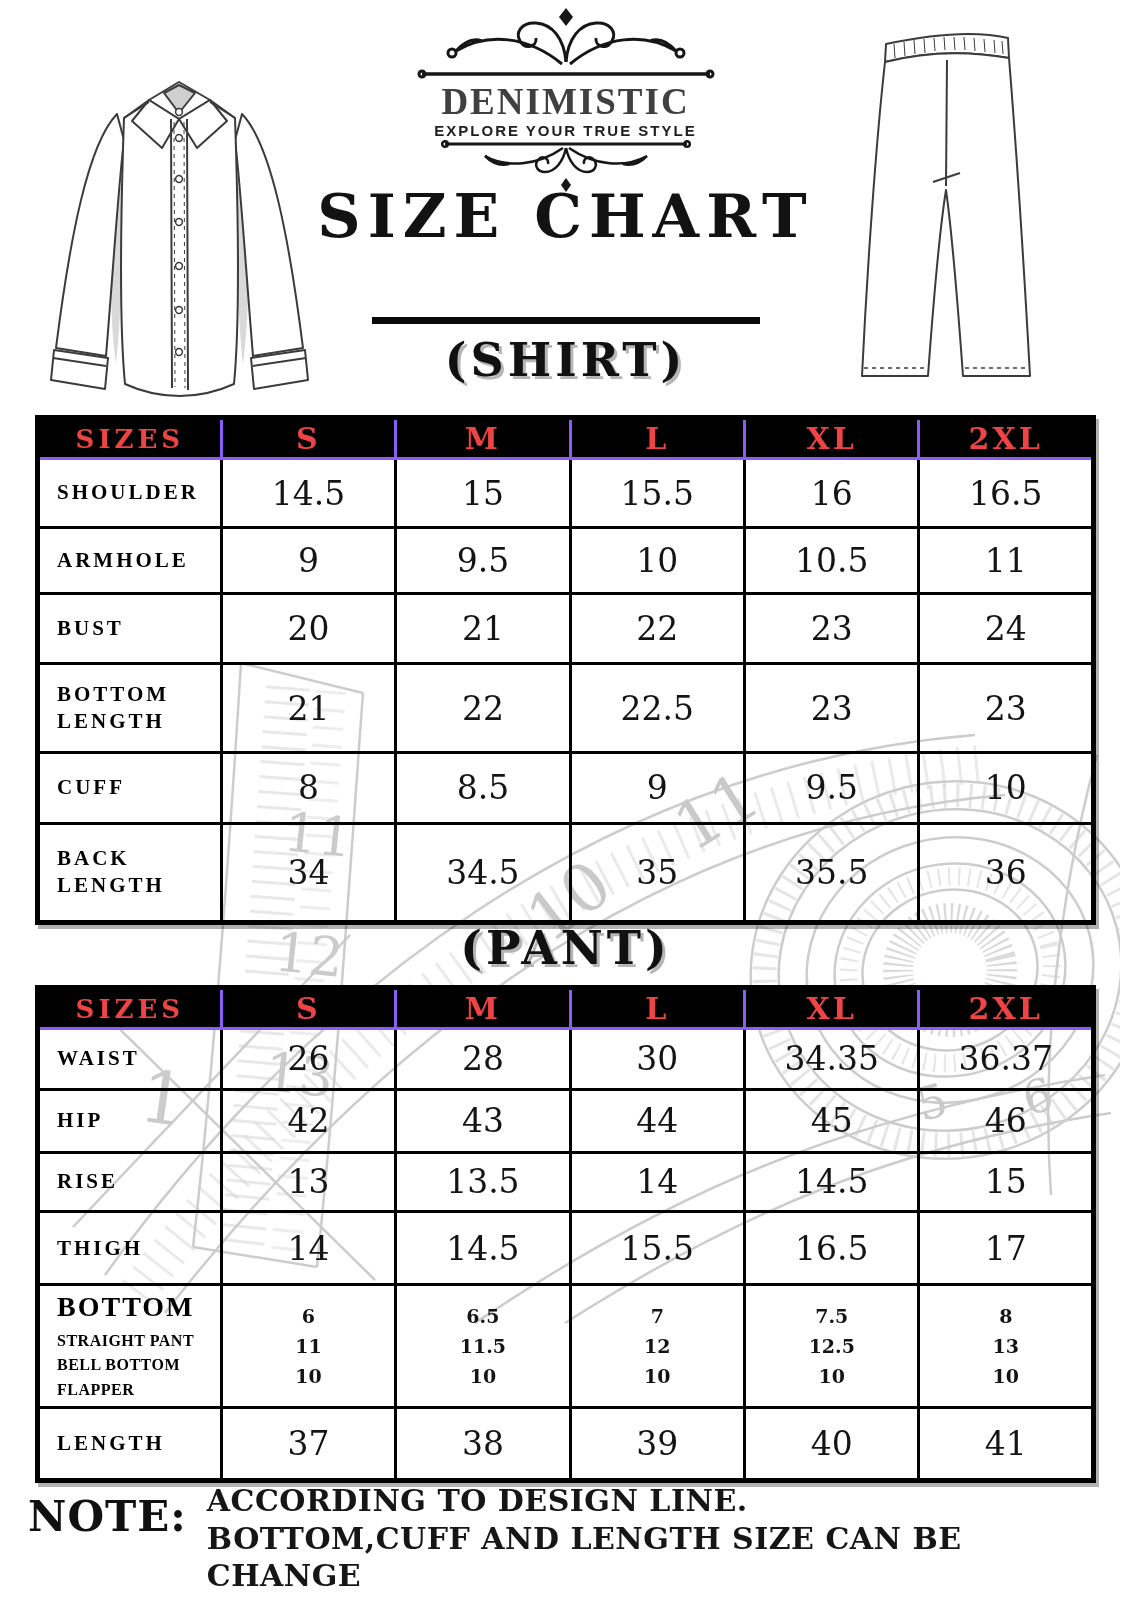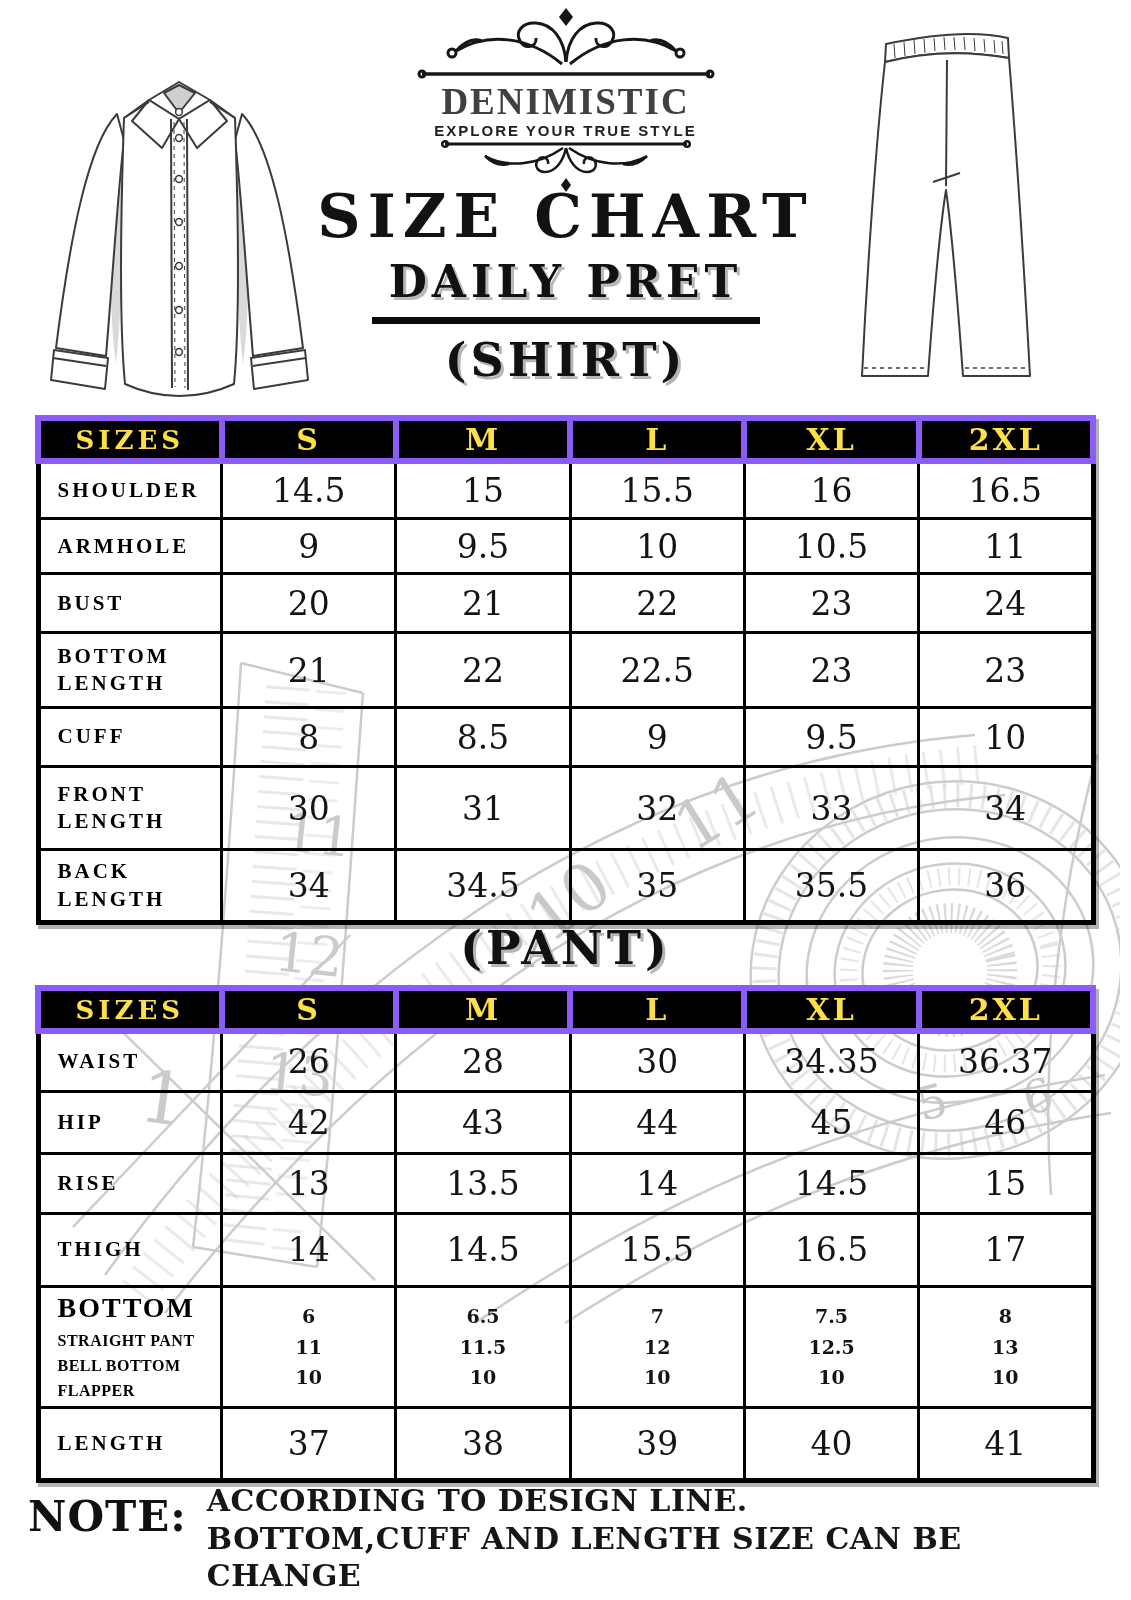--- a/index.html
+++ b/index.html
@@ -34,21 +34,21 @@
   .shirt-heading{top:333px;}
   .pant-heading{top:921px;}
 
   
   .size-table{position:absolute;left:35px;width:1061px;border-collapse:collapse;table-layout:fixed;
               border:5px solid #000;box-shadow:3px 4px 0 rgba(0,0,0,.3);z-index:2;background:transparent;}
   .shirt-table{top:415px;height:510px;}
   .pant-table{top:985px;height:498px;}
   .size-table col.c-label{width:17.4%;}
   .size-table col.c-size{width:16.52%;}
-  .size-table th{background:#000;color:#fde047;border:6px solid #8b5cf6;
+  .size-table th{background:#000;color:#ef4444;border:3px solid #8b5cf6;
               font-family:"DejaVu Serif",serif;font-weight:700;font-size:30px;letter-spacing:3px;}
   .size-table th:first-child{font-size:26px;letter-spacing:4px;}
   .size-table thead tr{height:41px;}
   .size-table td{border:3px solid #000;text-align:center;vertical-align:middle;
               font-family:"DejaVu Serif",serif;font-size:33px;color:#141414;background:transparent;}
   .size-table td.label-cell{text-align:left;padding-left:17px;font-family:"Liberation Serif",serif;
               font-weight:700;font-size:21px;letter-spacing:3px;line-height:1.3;color:#000;}
   .shirt-table tbody tr:nth-child(1){height:55px;}
   .shirt-table tbody tr:nth-child(2){height:52px;}
   .shirt-table tbody tr:nth-child(3){height:56px;}
@@ -199,21 +199,20 @@
       <circle cx="246" cy="4" r="2.8"></circle>
       <path d="M122,8 C96,26 66,28 44,16 C52,24 60,26 68,24"></path>
       <path d="M128,8 C154,26 184,28 206,16 C198,24 190,26 182,24"></path>
       <path d="M125,8 C122,22 114,32 104,32 C96,32 93,25 97,20 C101,15 108,18 107,24"></path>
       <path d="M125,8 C128,22 136,32 146,32 C154,32 157,25 153,20 C149,15 142,18 143,24"></path>
       <path d="M125 38 L130 45 L125 52 L120 45 Z" fill="#161616" stroke="none"></path>
     </svg>
   </div>
 
   <div class="center-line size-chart-title">SIZE CHART</div>
-  <div class="center-line daily-pret">DAILY PRET</div>
   <div class="title-underline"></div>
   <div class="center-line garment-heading shirt-heading">(SHIRT)</div>
   <div class="center-line garment-heading pant-heading">(PANT)</div>
 
   <table class="size-table shirt-table">
     <colgroup>
         <col class="c-label">
         <col class="c-size">
         <col class="c-size">
         <col class="c-size">
@@ -263,28 +262,20 @@
           <td>23</td>
           <td>23</td>
         </tr>
         <tr>
           <td class="label-cell">CUFF</td>
           <td>8</td>
           <td>8.5</td>
           <td>9</td>
           <td>9.5</td>
           <td>10</td>
-        </tr>
-        <tr>
-          <td class="label-cell">FRONT LENGTH</td>
-          <td>30</td>
-          <td>31</td>
-          <td>32</td>
-          <td>33</td>
-          <td>34</td>
         </tr>
         <tr>
           <td class="label-cell">BACK LENGTH</td>
           <td>34</td>
           <td>34.5</td>
           <td>35</td>
           <td>35.5</td>
           <td>36</td>
         </tr>
       </tbody>

